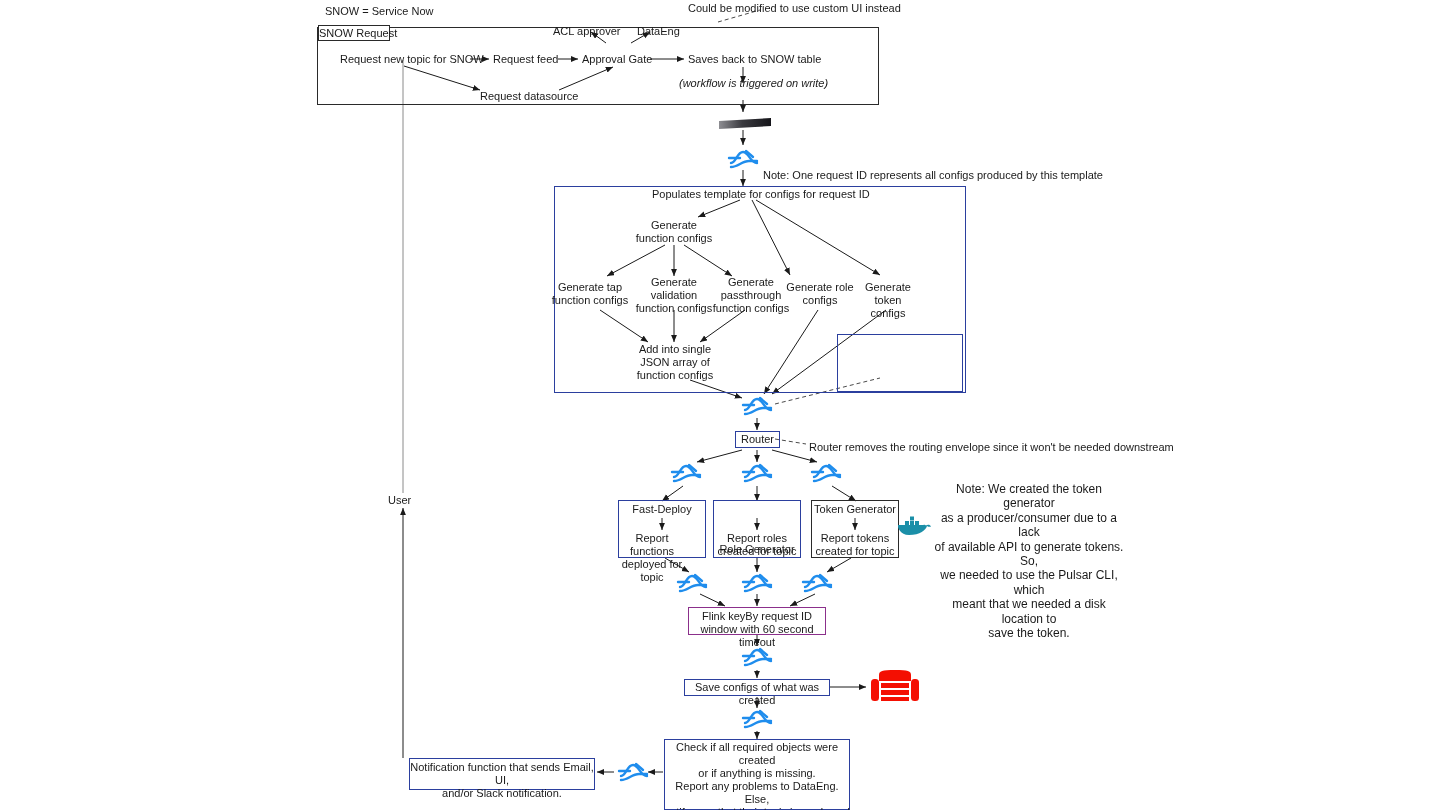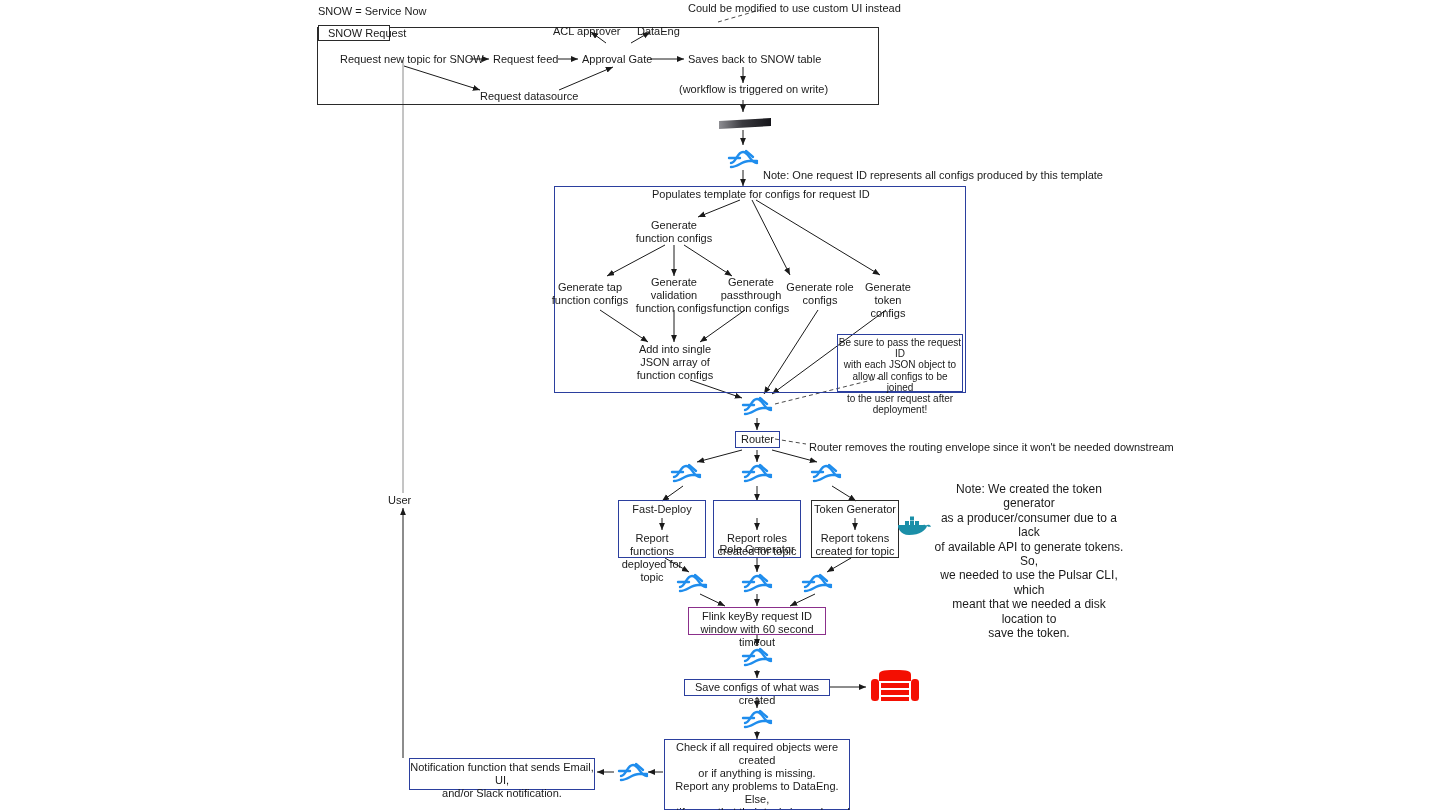--- a/index.html
+++ b/index.html
@@ -97,36 +97,36 @@
 
     <line x1="403" y1="493" x2="403" y2="60" stroke="#8a8a8a" stroke-width="1" fill="none"></line>
 
     <g stroke="#4a4a4a" stroke-width="1" fill="none" stroke-dasharray="4 3">
       <line x1="718" y1="22" x2="760" y2="10"></line>
       <line x1="775" y1="439" x2="806" y2="444"></line>
       <line x1="775" y1="404" x2="880" y2="378"></line>
     </g>
   </svg>
 
-  <div class="lbl nowrap" style="left:318px;top:5px;text-align:right;">SNOW = Service Now</div>
+  <div class="lbl nowrap" style="left:325px;top:5px;text-align:right;">SNOW = Service Now</div>
 
   <div class="lbl nowrap" style="left:688px;top:2px;text-align:left;">Could be modified to use custom UI instead</div>
 
   <div class="box b-black" style="left:317px;top:27px;width:562px;height:78px;"></div>
   <div class="box b-black" style="left:318px;top:25px;width:72px;height:16px;background:#fff;"></div>
-  <div class="lbl nowrap" style="left:328px;top:27px;text-align:left;">SNOW Request</div>
+  <div class="lbl nowrap" style="left:319px;top:27px;text-align:left;">SNOW Request</div>
 
   <div class="lbl nowrap" style="left:340px;top:53px;">Request new topic for SNOW</div>
   <div class="lbl nowrap" style="left:493px;top:53px;">Request feed</div>
   <div class="lbl nowrap" style="left:582px;top:53px;">Approval Gate</div>
   <div class="lbl nowrap" style="left:688px;top:53px;">Saves back to SNOW table</div>
   <div class="lbl nowrap" style="left:553px;top:25px;">ACL approver</div>
   <div class="lbl nowrap" style="left:637px;top:25px;">DataEng</div>
   <div class="lbl nowrap" style="left:480px;top:90px;">Request datasource</div>
-  <div class="lbl nowrap" style="left:679px;top:83px;">(workflow is triggered on write)</div>
+  <div class="lbl nowrap" style="left:679px;top:77px;font-style:italic;">(workflow is triggered on write)</div>
 
   <svg class="nifi" style="left:718px;top:117px;" viewBox="0 0 54 16">
     <defs>
       <linearGradient id="nfg" x1="0" y1="0" x2="1" y2="0">
         <stop offset="0" stop-color="#8d8d92"></stop>
         <stop offset="0.45" stop-color="#3a3a3f"></stop>
         <stop offset="1" stop-color="#15151a"></stop>
       </linearGradient>
     </defs>
     <path d="M1,4 L53,1 L53,9 L1,12 Z" fill="url(#nfg)"></path>
@@ -161,25 +161,20 @@
   <div class="lbl" style="left:784px;top:281px;width:72px;">Generate role
 configs</div>
   <div class="lbl" style="left:852px;top:281px;width:72px;">Generate token
 configs</div>
 
   <div class="lbl" style="left:630px;top:343px;width:90px;">Add into single
 JSON array of
 function configs</div>
 
   <div class="box b-blue" style="left:837px;top:334px;width:126px;height:58px;border-width:1px;"></div>
-  <div class="lbl" style="left:838px;top:337px;width:124px;font-size:10px;line-height:1.12;">Be sure to pass the request ID
-with each JSON object to
-allow all configs to be joined
-to the user request after
-deployment!</div>
 
   <svg class="pulsar" style="left:740px;top:393px;" viewBox="0 0 34 26">
     <g fill="none" stroke="#1f8ded" stroke-width="2.4" stroke-linecap="round">
       <path d="M3,12 L14,12"></path>
       <path d="M5,17 C10,17 11,6 17,6 C23,6 24,17 31,17"></path>
       <path d="M5,21 C12,21 16,15 23,15 L31,15"></path>
       <path d="M20,5 L27,11"></path>
     </g>
   </svg>
 

